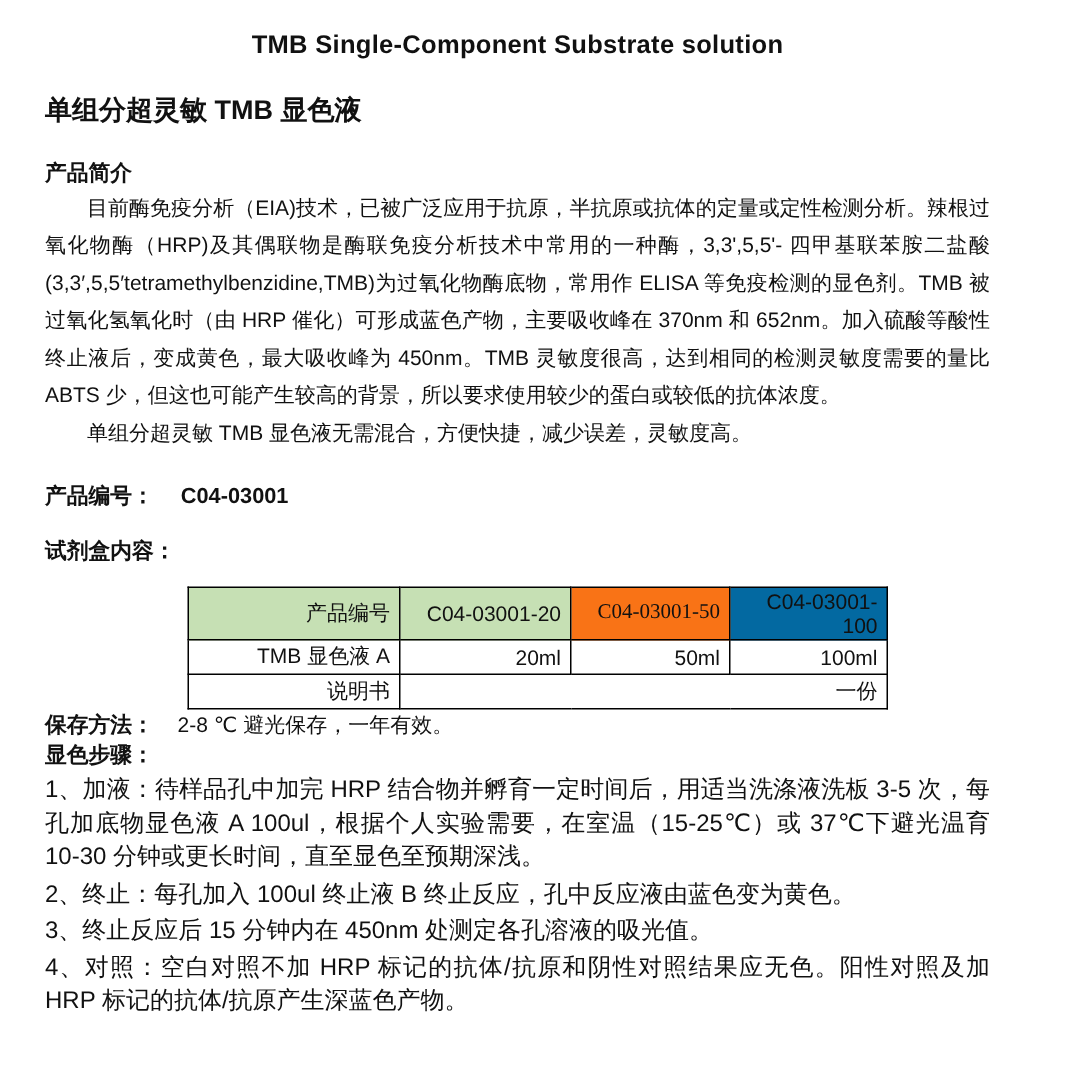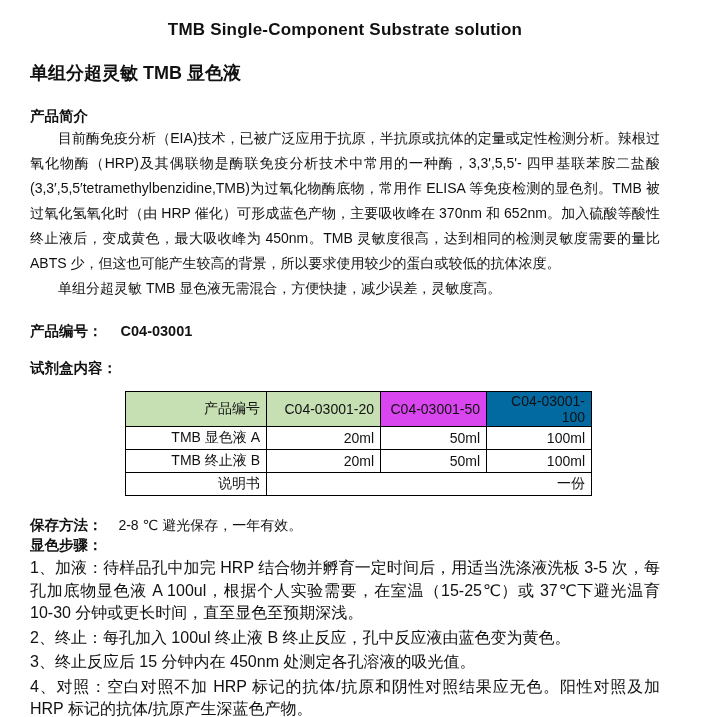--- a/index.html
+++ b/index.html
@@ -60,21 +60,20 @@
     height: 20px;
     padding: 1px 6px;
     font-weight: normal;
   }
   table.kit-table th { font-weight: normal; }
   .col-name { width: 128px; }
   .col-20 { width: 95px; }
   .col-50 { width: 93px; }
   .col-100 { width: 92px; }
   .storage-line {
-    margin-top: 19px;
     font-size: 14px;
     line-height: 20px;
   }
   .storage-line .label { font-weight: bold; font-size: 14.5px; }
   .storage-line .text { margin-left: 12px; }
   .steps-heading { }
   .step-p {
     font-size: 16px;
     line-height: 22.5px;
     margin: 2px 0 0 0;
@@ -99,33 +98,27 @@
     <span class="value">C04-03001</span>
   </div>
 
   <h2 class="sec-heading kit-heading">试剂盒内容：</h2>
 
   <table class="kit-table">
     <thead>
       <tr>
         <th class="col-name" style="background-color: rgb(198, 224, 180);">产品编号</th>
         <th class="col-20" style="background-color: rgb(198, 224, 180); padding-left: 12px;">C04-03001-20</th>
-        <th class="col-50" style="background-color: #d946ef;">C04-03001-50</th>
+        <th class="col-50" style="background-color: #f97316; font-family: Liberation Serif, serif;">C04-03001-50</th>
         <th class="col-100" style="background-color: #0369a1;">C04-03001-100</th>
       </tr>
     </thead>
     <tbody>
       <tr>
         <td>TMB 显色液 A</td>
-        <td>20ml</td>
-        <td>50ml</td>
-        <td>100ml</td>
-      </tr>
-      <tr>
-        <td>TMB 终止液 B</td>
         <td>20ml</td>
         <td>50ml</td>
         <td>100ml</td>
       </tr>
       <tr>
         <td>说明书</td>
         <td colspan="3">一份</td>
       </tr>
     </tbody>
   </table>

